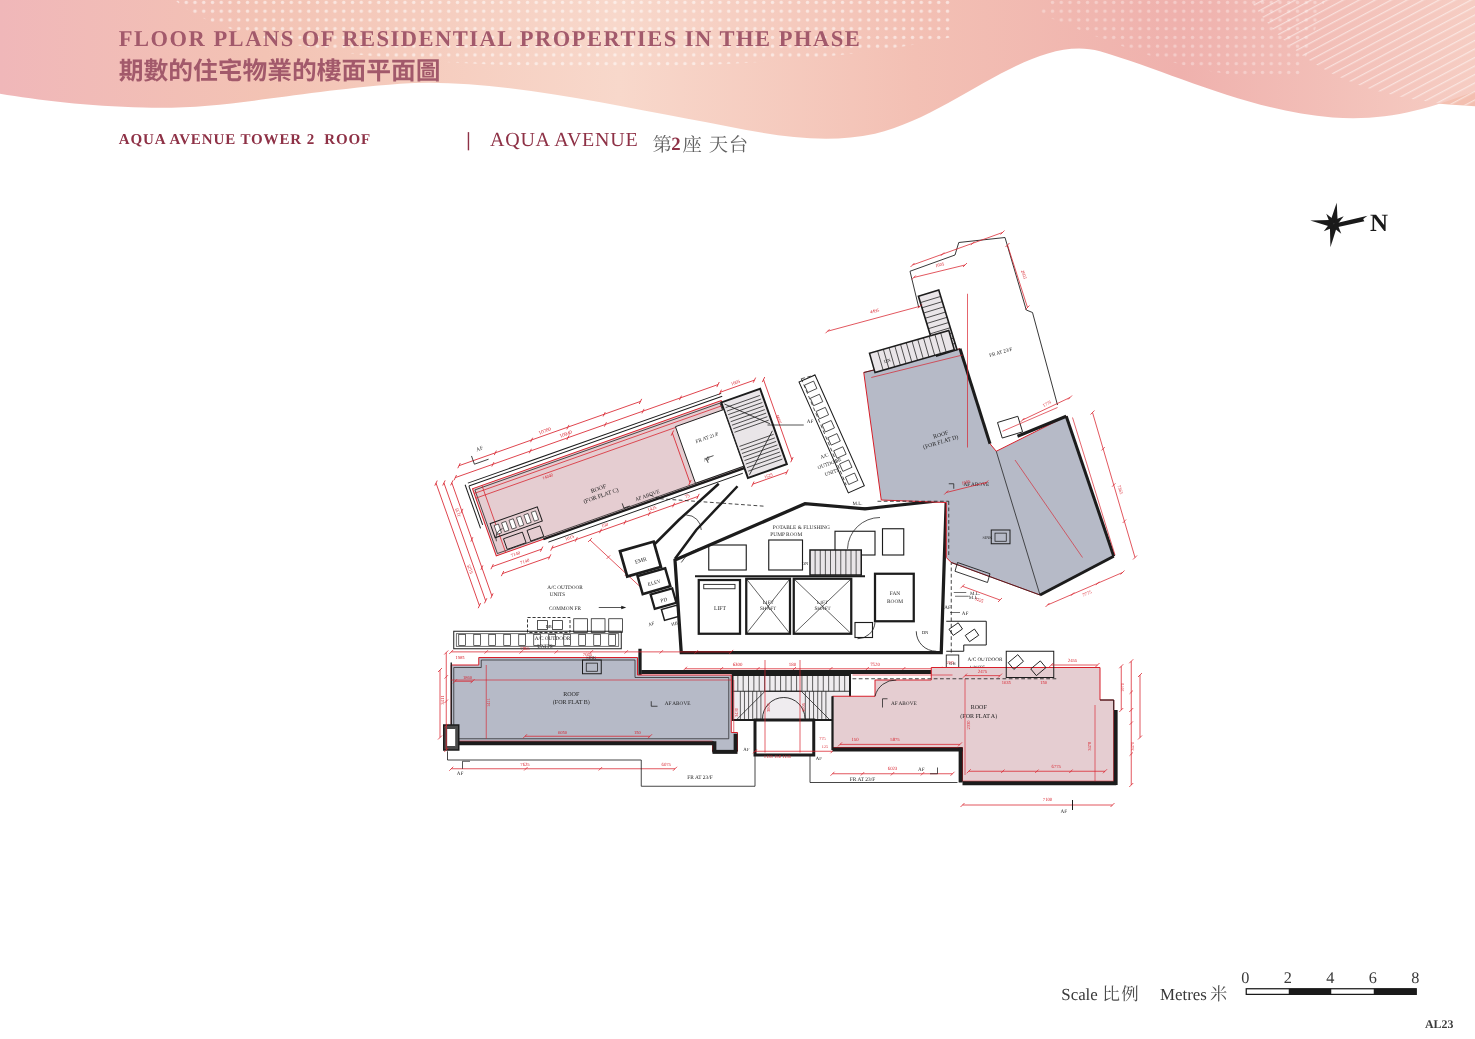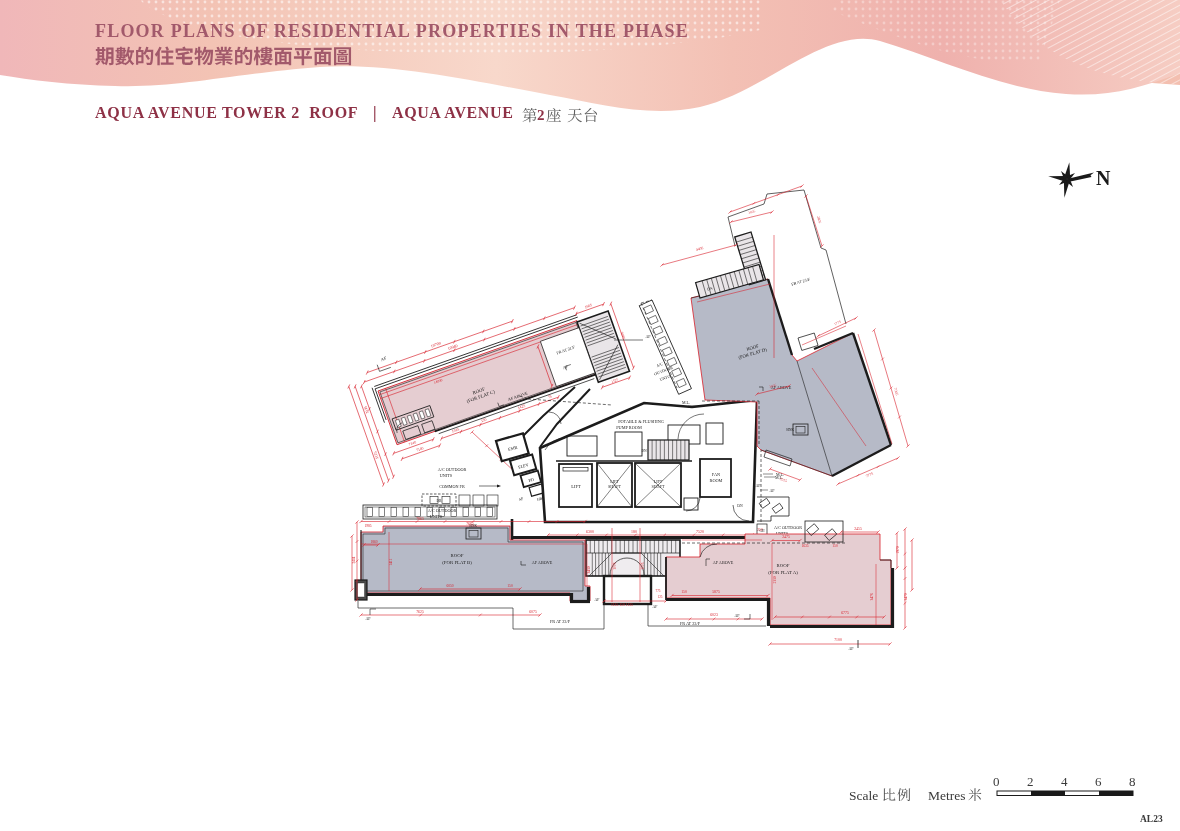--- a/index.html
+++ b/index.html
@@ -39,23 +39,23 @@
   <path d="M0,0 H1180 V73 C1140,88 1110,97 1066,94 C1000,89 935,57 880,41 C825,26 765,92 700,107 C650,118 600,104 550,95 C480,82 390,62 320,67 C230,74 180,88 115,86 C70,85 30,80 0,75 Z" fill="url(#gfront)"></path>
 
   <path d="M140,0 H760 V30 C650,55 450,60 300,45 C220,37 160,20 140,0 Z" fill="url(#dots)"></path>
   <path d="M830,10 C900,40 980,70 1040,60 L1060,0 L840,0 Z" fill="url(#dots)" opacity="0.6"></path>
 
   <path d="M1000,0 H1180 V85 C1100,80 1040,60 1000,0 Z" fill="url(#hlines)"></path>
 </svg>
 
 <div class="abs" style="left:95px;top:21px;font-size:18px;font-weight:bold;color:#a2596b;letter-spacing:1.2px;">FLOOR PLANS OF RESIDENTIAL PROPERTIES IN THE PHASE</div>
 
-<div class="abs" style="left:95px;top:104px;font-size:16px;font-weight:bold;color:#8e3146;letter-spacing:0.7px;">AQUA AVENUE TOWER 2&nbsp; ROOF</div>
+<div class="abs" style="left:95px;top:104px;font-size:12px;font-weight:bold;color:#8e3146;letter-spacing:0.7px;">AQUA AVENUE TOWER 2&nbsp; ROOF</div>
     <div class="abs" style="left:373px;top:104px;font-size:16px;font-weight:bold;color:#8e3146;">|</div>
-    <div class="abs" style="left:392px;top:104px;font-size:16px;font-weight:bold;color:#8e3146;letter-spacing:0.6px;">AQUA AVENUE</div>
+    <div class="abs" style="left:392px;top:104px;font-size:16px;font-weight:normal;color:#8e3146;letter-spacing:0.6px;">AQUA AVENUE</div>
 
 <svg id="plan" class="abs" style="left:0;top:0" width="1180" height="831" viewBox="0 0 1180 831" fill="none">
   <defs>
         <path id="c0" d="M154 142C126 82 75 19 22 -21C49 -37 96 -71 118 -92C172 -43 231 35 268 109ZM822 696V579H678V696ZM303 97C342 50 391 -15 411 -55L493 -8L484 -24C510 -35 560 -71 579 -92C633 -2 658 123 670 243H822V44C822 29 816 24 802 24C787 24 738 23 696 26C711 -4 726 -57 730 -88C805 -89 856 -86 891 -67C926 -48 937 -16 937 43V805H565V437C565 306 560 137 502 11C476 51 431 106 394 147ZM822 473V350H676L678 437V473ZM353 838V732H228V838H120V732H42V627H120V254H30V149H525V254H463V627H532V732H463V838ZM228 627H353V568H228ZM228 477H353V413H228ZM228 321H353V254H228Z"></path>
         <path id="c1" d="M43 239V158H150C131 130 112 103 94 81C139 70 186 56 233 40C181 20 112 2 22 -12C39 -31 61 -66 69 -88C195 -67 285 -37 347 -3C394 -22 436 -42 468 -61L497 -35C511 -55 525 -79 531 -93C623 -47 694 12 748 86C789 15 840 -44 906 -87C922 -58 957 -15 982 5C908 46 852 109 809 188C857 289 885 412 902 560H970V664H725C738 719 750 776 760 832L661 850C637 693 596 533 539 420V461H353V490H526V600H579V686H526V790H353V850H263V790H102V686H32V600H102V490H263V461H85V283H225L201 239ZM801 560C791 468 777 387 754 316C729 391 711 473 698 560ZM396 267V239H306L329 283H539V372C561 353 587 327 599 312C613 338 627 367 640 397C655 323 674 254 699 191C656 119 598 62 519 19C493 32 462 45 429 58C460 91 476 125 483 158H573V239H490V267ZM191 715H263V680H191ZM263 566H191V607H263ZM353 715H431V680H353ZM353 566V607H431V566ZM183 394H263V350H183ZM353 394H435V350H353ZM236 125 258 158H384C374 137 359 115 333 94C301 105 268 116 236 125Z"></path>
         <path id="c2" d="M536 406C585 333 647 234 675 173L777 235C746 294 679 390 630 459ZM585 849C556 730 508 609 450 523V687H295C312 729 330 781 346 831L216 850C212 802 200 737 187 687H73V-60H182V14H450V484C477 467 511 442 528 426C559 469 589 524 616 585H831C821 231 808 80 777 48C765 34 754 31 734 31C708 31 648 31 584 37C605 4 621 -47 623 -80C682 -82 743 -83 781 -78C822 -71 850 -60 877 -22C919 31 930 191 943 641C944 655 944 695 944 695H661C676 737 690 780 701 822ZM182 583H342V420H182ZM182 119V316H342V119Z"></path>
         <path id="c3" d="M324 56V-58H973V56H713V257H930V370H713V547H958V661H634L735 698C722 741 687 806 656 854L546 817C575 768 603 704 616 661H347V547H591V370H379V257H591V56ZM251 846C200 703 113 560 22 470C43 440 77 371 88 342C109 364 130 388 150 414V-88H271V600C308 668 341 739 367 809Z"></path>
         <path id="c4" d="M92 335V218H396V96C396 -34 436 -72 584 -72C615 -72 745 -72 779 -72C901 -72 939 -30 956 119C920 126 865 147 837 167C829 65 820 46 768 46C735 46 624 46 597 46C538 46 528 52 528 96V218H893V335H528V454C624 472 715 494 793 522L700 621C566 570 344 534 141 516C155 488 171 440 176 410C247 415 322 423 396 433V335ZM413 820C422 802 432 781 440 761H70V538H192V648H802V538H930V761H578C566 791 548 826 532 855Z"></path>
         <path id="c5" d="M516 850C486 702 430 558 351 471C376 456 422 422 441 403C480 452 516 513 546 583H597C552 437 474 288 374 210C406 193 444 165 467 143C568 238 653 419 696 583H744C692 348 592 119 432 4C465 -13 507 -43 529 -66C691 67 795 329 845 583H849C833 222 815 85 789 53C777 38 768 34 753 34C734 34 700 34 663 38C682 5 694 -45 696 -79C740 -81 782 -81 810 -76C844 -69 865 -58 889 -24C927 27 945 191 964 640C965 654 966 694 966 694H588C602 738 615 783 625 829ZM74 792C66 674 49 549 17 468C40 456 84 429 102 414C116 450 129 494 140 542H206V350C139 331 76 315 27 304L56 189L206 234V-90H316V267L424 301L409 406L316 380V542H400V656H316V849H206V656H160C166 696 171 736 175 776Z"></path>
         <path id="c6" d="M330 106C269 68 152 35 52 20C76 -1 108 -41 123 -66C226 -43 347 10 415 67ZM601 56C685 20 803 -34 861 -66L946 -1C881 32 763 81 681 113ZM248 577C261 556 275 526 284 504H100V413H439V368H149V282H439V238H56V139H439V-90H558V139H948V238H558V282H860V368H558V413H906V504H714C732 522 752 544 774 568L679 592H945V686H816C840 721 868 766 895 812L770 842C756 798 729 737 706 697L742 686H653V850H539V686H466V850H354V686H262L311 704C298 743 265 802 235 845L132 810C155 773 180 724 195 686H59V592H316ZM642 592C629 569 608 537 592 515L629 504H357L408 516C400 537 384 567 368 592Z"></path>

